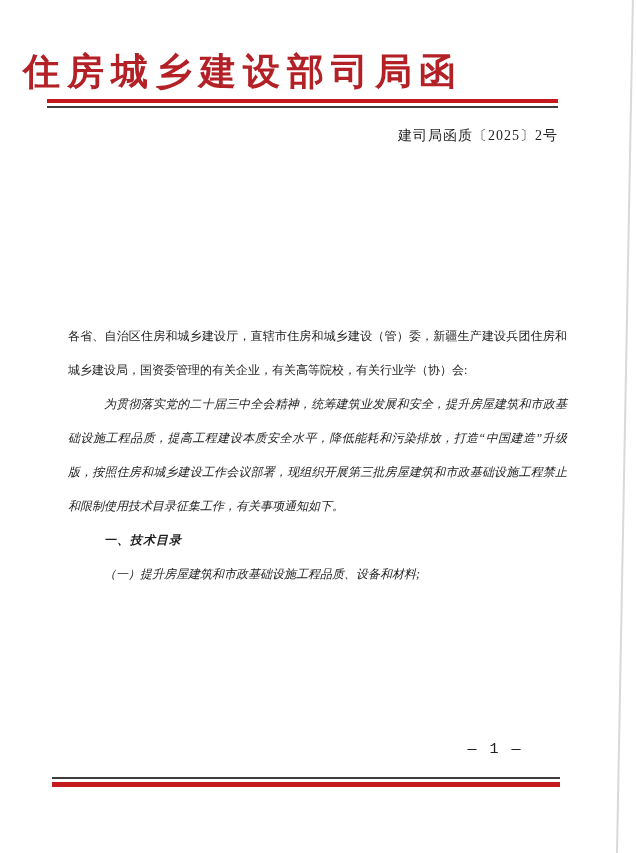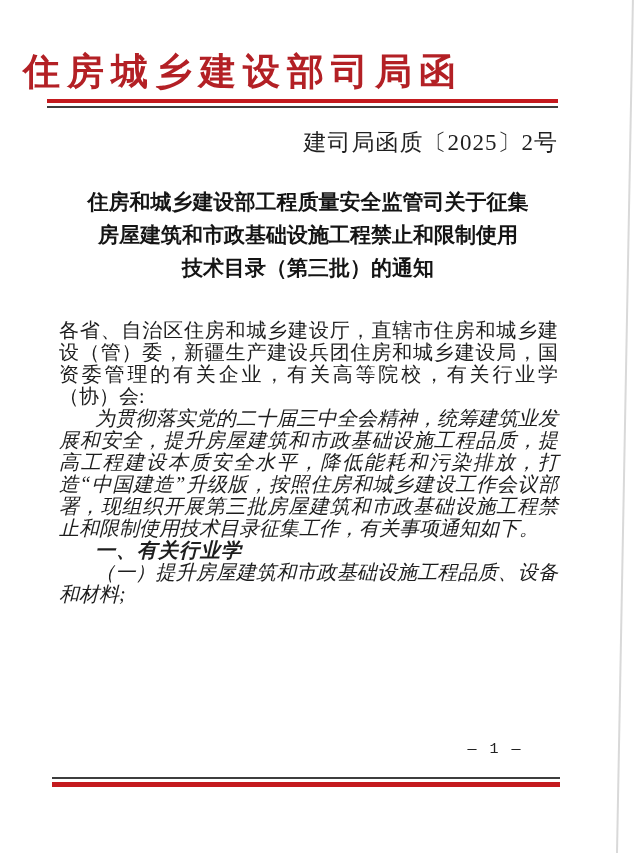--- a/index.html
+++ b/index.html
@@ -26,42 +26,42 @@
     color: var(--letterhead-red, #b32025);
     white-space: nowrap;
   }
   .rule { position: absolute; }
   .rule-red-top   { left: 47px; width: 511px; top: 99px;  height: 4px; background: var(--rule-red, #c41a1e); }
   .rule-dark-top  { left: 47px; width: 511px; top: 106px; height: 2px; background: #3d3d3d; }
   .doc-number {
     position: absolute;
     top: 127px;
     right: 78px;
-    font-size: 23px;
+    font-size: 14px;
     letter-spacing: 1px;
     color: #1f1f1f;
   }
   .notice-title {
     position: absolute;
     top: 186px;
     left: 58px;
     width: 500px;
     text-align: center;
     font-size: 21px;
     font-weight: bold;
     line-height: 33px;
     color: #141414;
   }
   .doc-body {
     position: absolute;
     top: 319px;
-    left: 59px;
+    left: 68px;
     width: 499px;
-    font-size: 20px;
-    line-height: 22px;
+    font-size: 12px;
+    line-height: 34px;
     text-align: justify;
     color: var(--text, #1d1d1d);
   }
   .para { margin: 0; }
   .indent { text-indent: 36px; font-style: italic; }
   .heading {
     font-weight: bold;
     font-family: "Liberation Sans", "DejaVu Sans", sans-serif;
     letter-spacing: 1px;
   }
@@ -94,30 +94,25 @@
 
 <div class="stage">
 
   <div class="letterhead">住房城乡建设部司局函</div>
 
   <div class="rule rule-red-top"></div>
   <div class="rule rule-dark-top"></div>
 
   <div class="doc-number">建司局函质〔2025〕2号</div>
 
-  <div class="notice-title">
-    <div class="title-line">住房和城乡建设部工程质量安全监管司关于征集</div>
-    <div class="title-line">房屋建筑和市政基础设施工程禁止和限制使用</div>
-    <div class="title-line">技术目录（第三批）的通知</div>
-  </div>
 
   <div class="doc-body">
     <p class="para">各省、自治区住房和城乡建设厅，直辖市住房和城乡建设（管）委，新疆生产建设兵团住房和城乡建设局，国资委管理的有关企业，有关高等院校，有关行业学（协）会:</p>
     <p class="para indent">为贯彻落实党的二十届三中全会精神，统筹建筑业发展和安全，提升房屋建筑和市政基础设施工程品质，提高工程建设本质安全水平，降低能耗和污染排放，打造“中国建造”升级版，按照住房和城乡建设工作会议部署，现组织开展第三批房屋建筑和市政基础设施工程禁止和限制使用技术目录征集工作，有关事项通知如下。</p>
-    <p class="para indent heading">一、有关行业学</p>
+    <p class="para indent heading">一、技术目录</p>
     <p class="para indent">（一）提升房屋建筑和市政基础设施工程品质、设备和材料;</p>
   </div>
 
   <div class="page-number">— 1 —</div>
 
   <div class="rule rule-dark-bottom"></div>
   <div class="rule rule-red-bottom"></div>
 
   <div class="scan-edge"></div>
 

